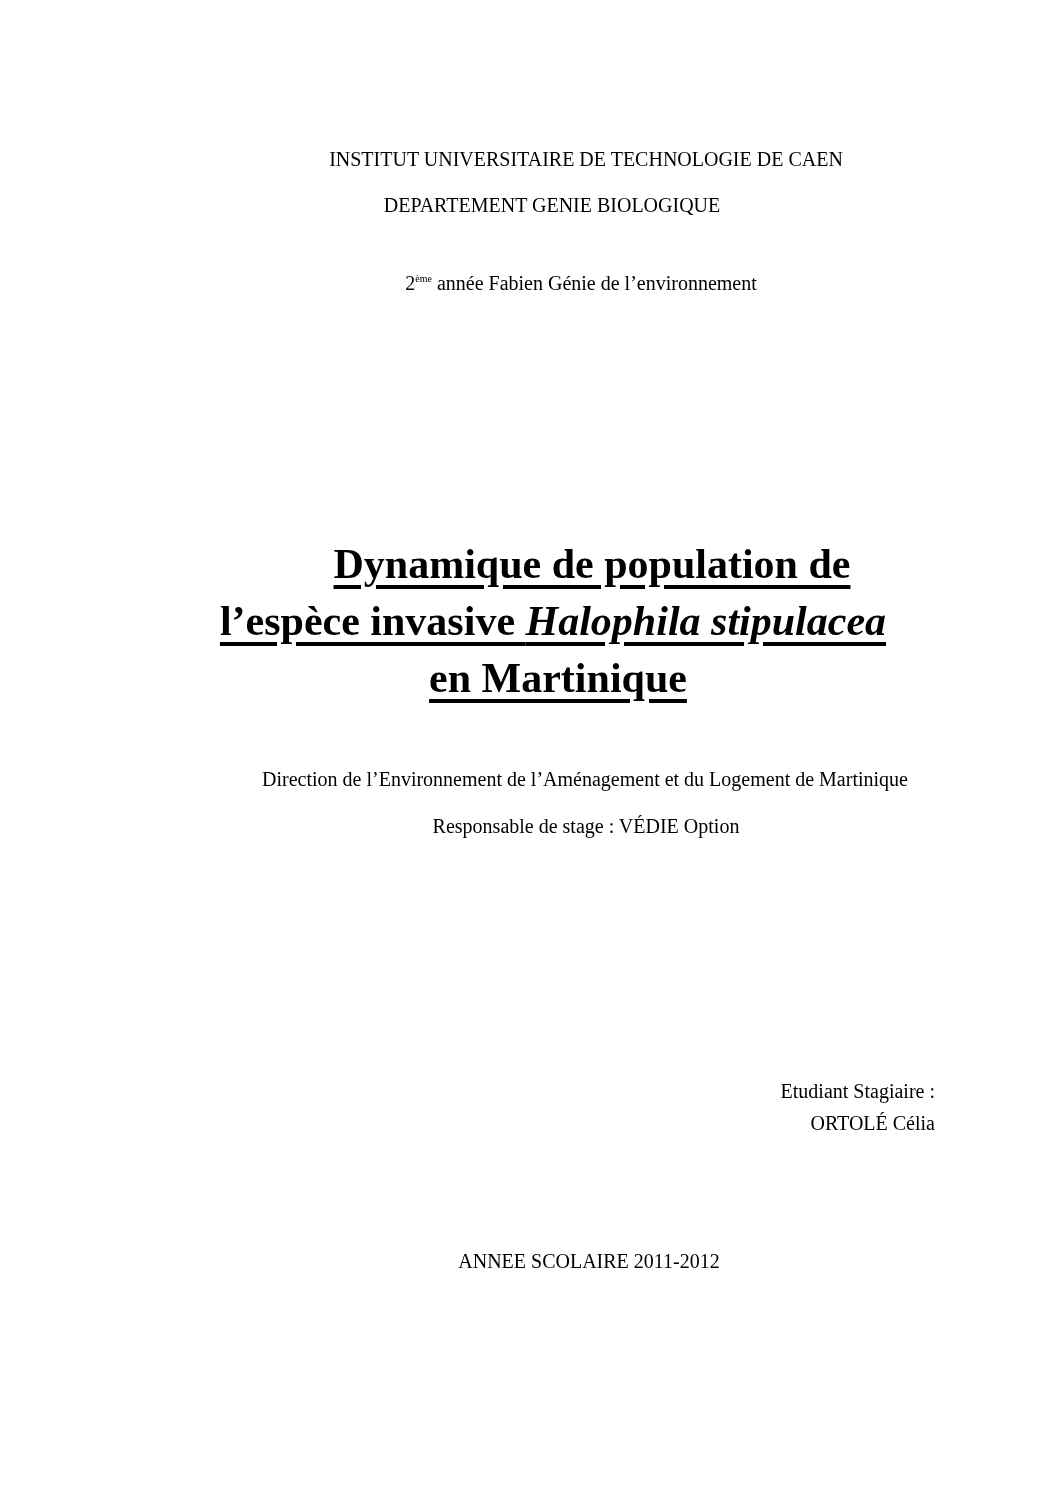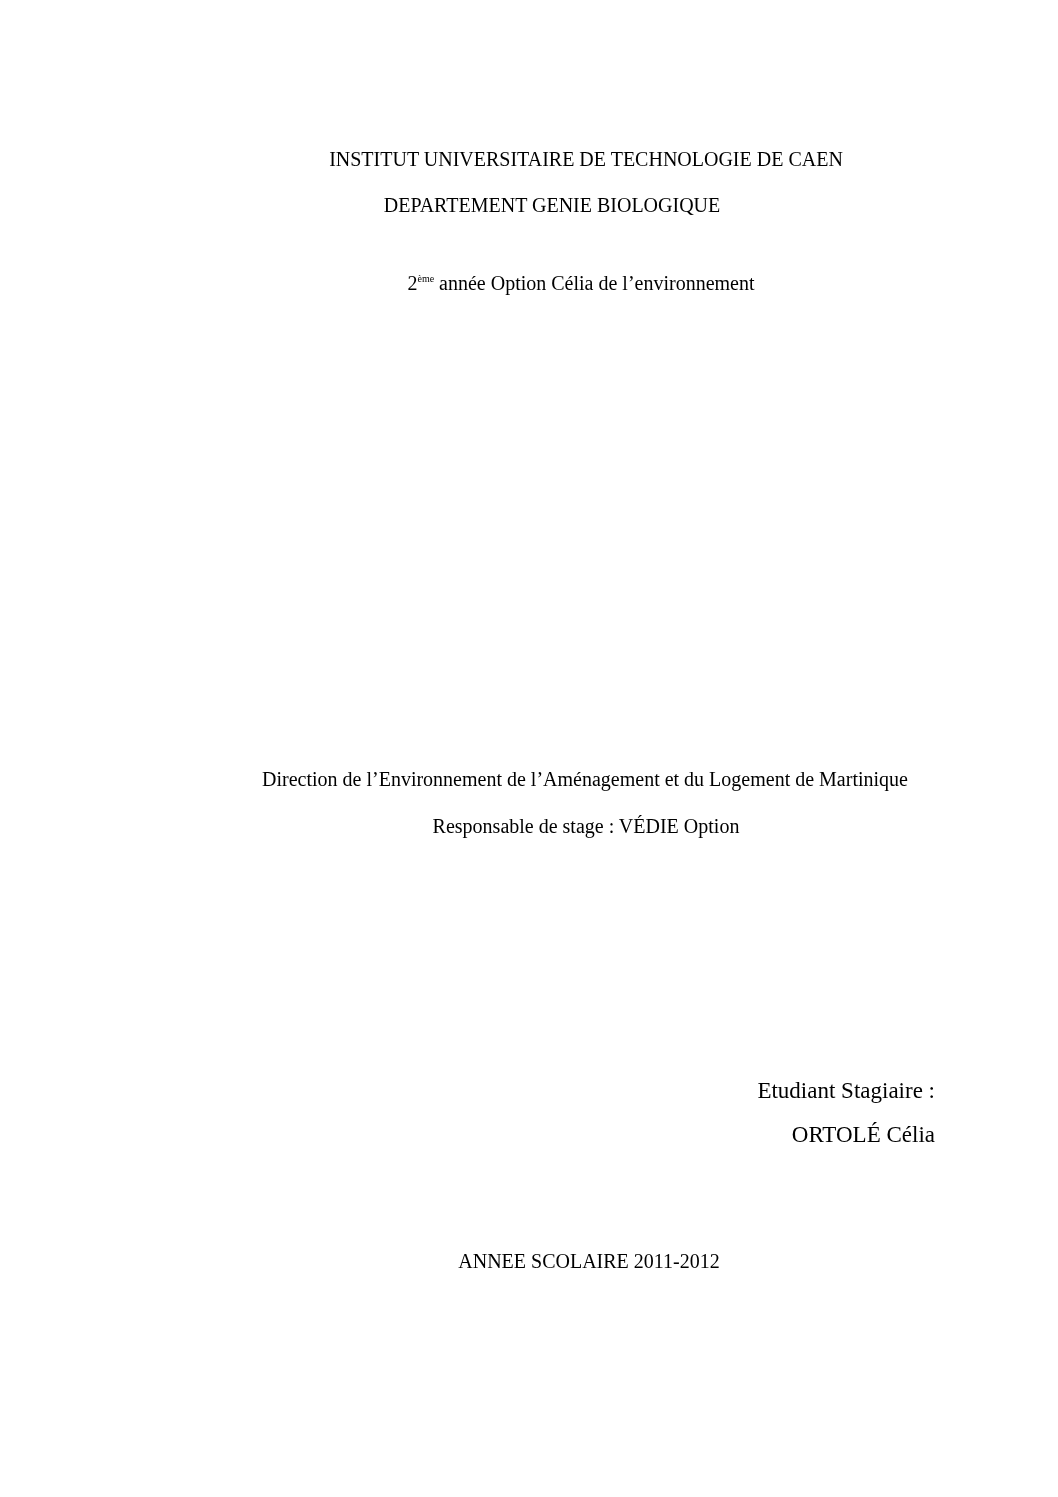--- a/index.html
+++ b/index.html
@@ -60,37 +60,42 @@
     font-style: italic;
     font-weight: bold;
   }
   .direction  { top: 767px; transform: translateX(56px); }
   .supervisor { top: 814px; transform: translateX(57px); }
   .student-block {
     position: absolute;
     top: 1079px;
     right: 123px;
     text-align: right;
-    font-size: 23px;
+    font-size: 20px;
     line-height: 24px;
   }
-  .student-name { margin-top: 20px; }
+  .student-name { margin-top: 8px; }
   .year { top: 1249px; transform: translateX(60px); }
 </style>
 </head>
 <body>
 
 <div class="page">
 
   <div class="line inst1">INSTITUT UNIVERSITAIRE DE TECHNOLOGIE DE CAEN</div>
 
   <div class="line inst2">DEPARTEMENT GENIE BIOLOGIQUE</div>
 
-  <div class="line program"><span>2</span><sup>ème</sup><span> année Option Célia de l’environnement</span></div>
+  <div class="line program"><span>2</span><sup>ème</sup><span> année Fabien Génie de l’environnement</span></div>
 
+  <h1 class="title">
+    <div class="title-line t1"><span class="u">Dynamique de population de</span></div>
+    <div class="title-line t2"><span class="u"><span>l’espèce invasive </span><em>Halophila stipulacea</em></span></div>
+    <div class="title-line t3"><span class="u">en Martinique</span></div>
+  </h1>
 
   <div class="line direction">Direction de l’Environnement de l’Aménagement et du Logement de Martinique</div>
 
   <div class="line supervisor"><span>Responsable de stage :</span> <span>VÉDIE Option</span></div>
 
   <div class="student-block">
     <div class="student-label">Etudiant Stagiaire :</div>
     <div class="student-name">ORTOLÉ Célia</div>
   </div>
 

